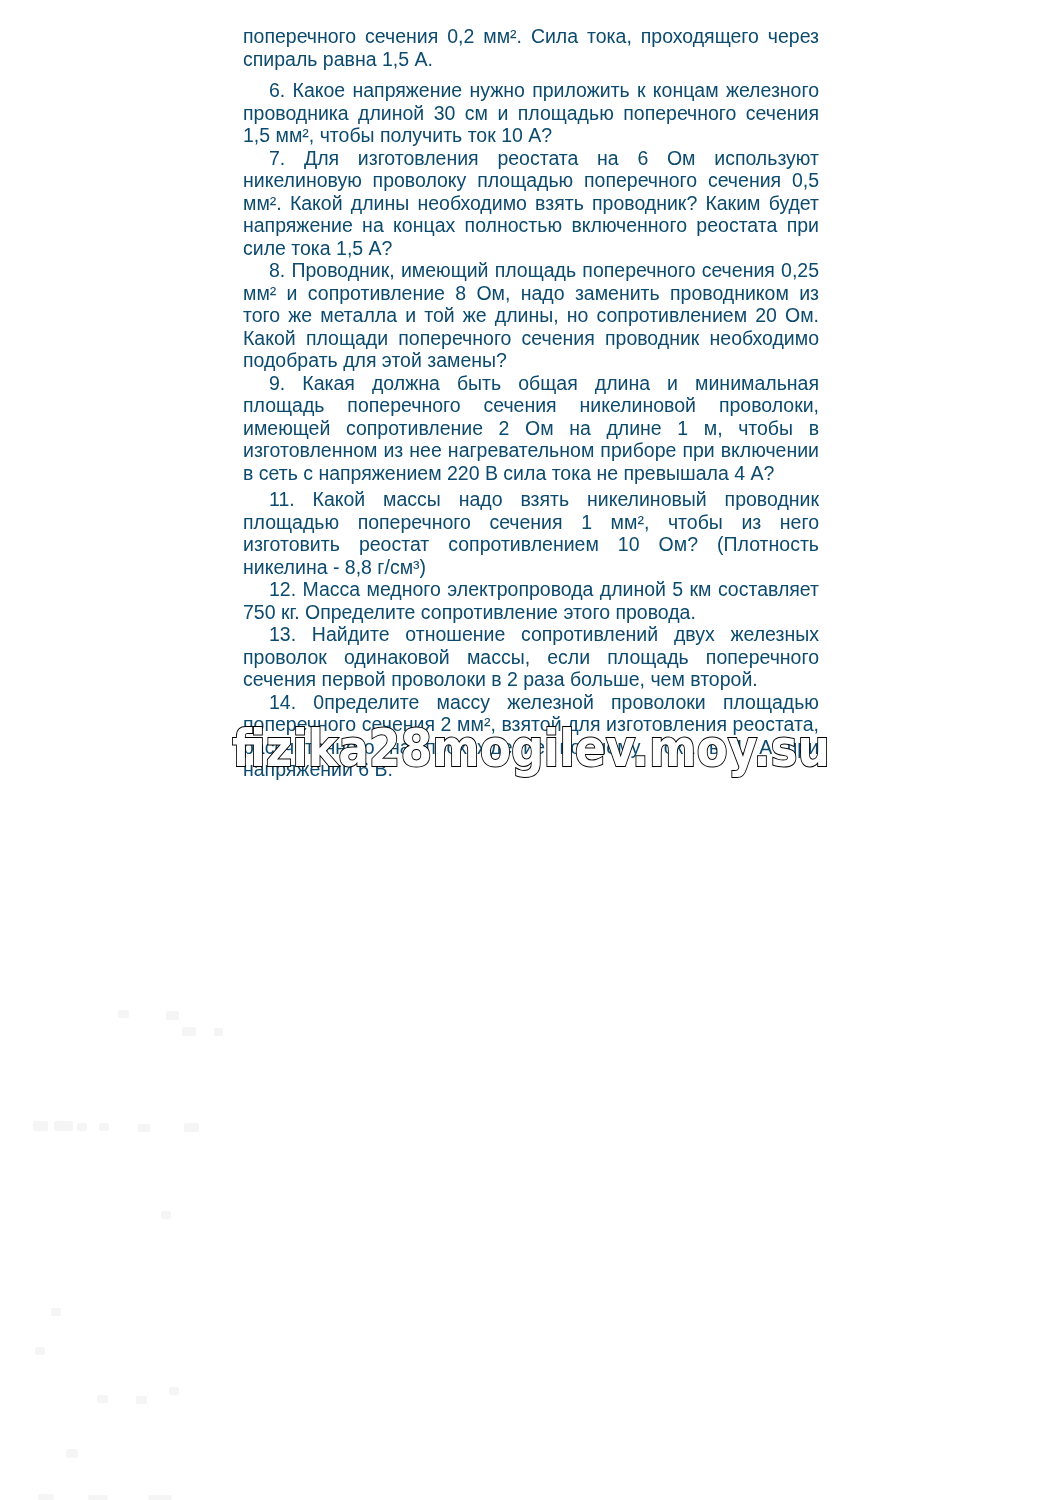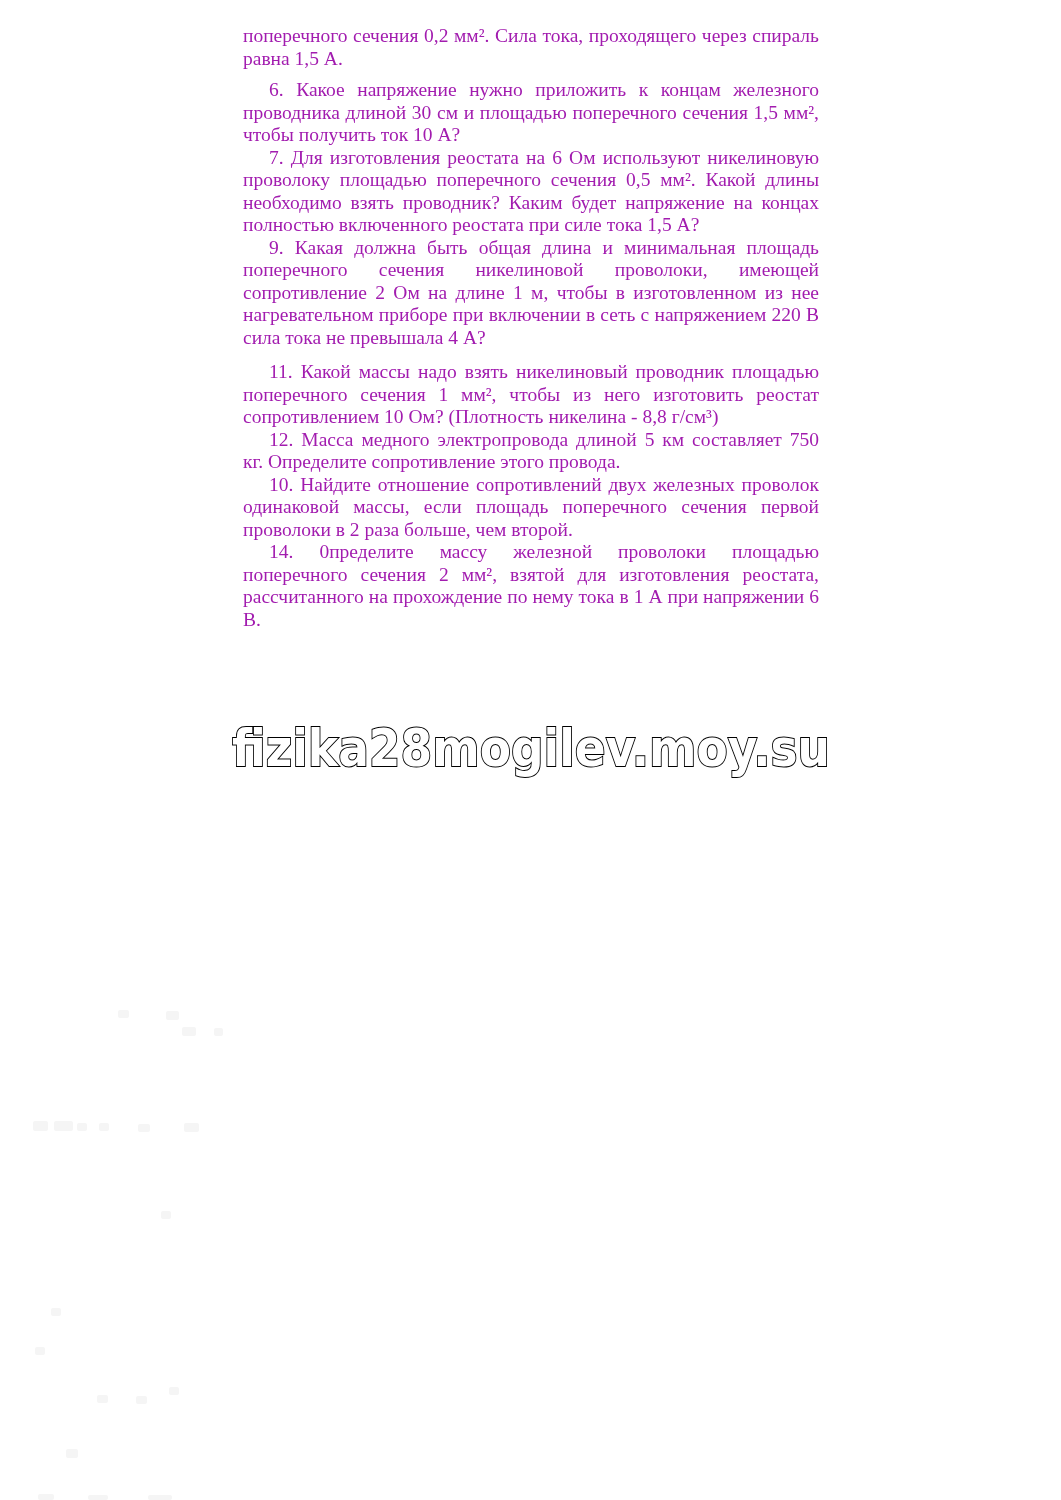--- a/index.html
+++ b/index.html
@@ -12,35 +12,35 @@
     width: 1061px;
     height: 1500px;
     background: #ffffff;
     overflow: hidden;
   }
   .text-column {
     position: absolute;
     left: 243px;
     top: 25px;
     width: 576px;
-    font-family: Liberation Serif, serif;
+    font-family: Liberation Sans, sans-serif;
     font-size: 19.5px;
     line-height: 22.5px;
-    color: #a21caf;
+    color: #0c4a6e;
     text-align: justify;
   }
   .para {
     margin: 0;
     text-indent: 26px;
   }
   .para.cont {
     text-indent: 0;
   }
   .para.gap-top-lg { margin-top: 9px; }
-  .para.gap-top-md { margin-top: 12px; }
+  .para.gap-top-md { margin-top: 4px; }
 
   .watermark {
     position: absolute;
     left: 226px;
     top: 718px;
     pointer-events: none;
   }
   .watermark text {
     font-family: "DejaVu Sans", "Liberation Sans", sans-serif;
     font-weight: bold;
@@ -58,24 +58,25 @@
 </style>
 </head>
 <body>
 
 <div class="page">
 
   <main class="text-column">
     <p class="para cont">поперечного сечения 0,2 мм². Сила тока, проходящего через спираль равна 1,5 А.</p>
     <p class="para gap-top-lg">6. Какое напряжение нужно приложить к концам железного проводника длиной 30 см и площадью поперечного сечения 1,5 мм², чтобы получить ток 10 А?</p>
     <p class="para">7. Для изготовления реостата на 6 Ом используют никелиновую проволоку площадью поперечного сечения 0,5 мм². Какой длины необходимо взять проводник? Каким будет напряжение на концах полностью включенного реостата при силе тока 1,5 А?</p>
+    <p class="para">8. Проводник, имеющий площадь поперечного сечения 0,25 мм² и сопротивление 8 Ом, надо заменить проводником из того же металла и той же длины, но сопротивлением 20 Ом. Какой площади поперечного сечения проводник необходимо подобрать для этой замены?</p>
     <p class="para">9. Какая должна быть общая длина и минимальная площадь поперечного сечения никелиновой проволоки, имеющей сопротивление 2 Ом на длине 1 м, чтобы в изготовленном из нее нагревательном приборе при включении в сеть с напряжением 220 В сила тока не превышала 4 А?</p>
     <p class="para gap-top-md">11. Какой массы надо взять никелиновый проводник площадью поперечного сечения 1 мм², чтобы из него изготовить реостат сопротивлением 10 Ом? (Плотность никелина - 8,8 г/см³)</p>
     <p class="para">12. Масса медного электропровода длиной 5 км составляет 750 кг. Определите сопротивление этого провода.</p>
-    <p class="para">10. Найдите отношение сопротивлений двух железных проволок одинаковой массы, если площадь поперечного сечения первой проволоки в 2 раза больше, чем второй.</p>
+    <p class="para">13. Найдите отношение сопротивлений двух железных проволок одинаковой массы, если площадь поперечного сечения первой проволоки в 2 раза больше, чем второй.</p>
     <p class="para">14. 0пределите массу железной проволоки площадью поперечного сечения 2 мм², взятой для изготовления реостата, рассчитанного на прохождение по нему тока в 1 А при напряжении 6 В.</p>
   </main>
 
   <svg class="watermark" width="620" height="68" viewBox="0 0 620 68" aria-hidden="true">
     <text x="6" y="48" textLength="598" lengthAdjust="spacingAndGlyphs" paint-order="stroke">fizika28mogilev.moy.su</text>
   </svg>
 
   <div class="artifact" style="left:118px; top:1010px; width:11px; height:8px;"></div>
   <div class="artifact" style="left:166px; top:1011px; width:13px; height:9px;"></div>
   <div class="artifact" style="left:182px; top:1027px; width:14px; height:9px;"></div>

